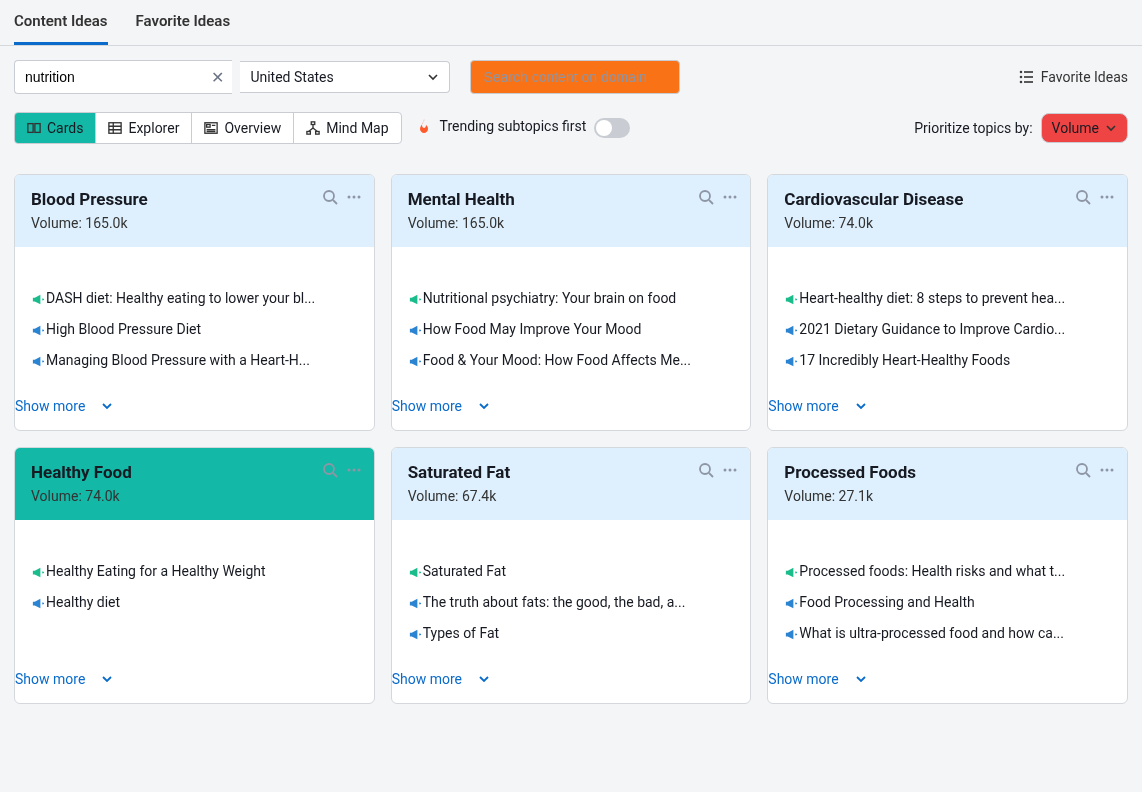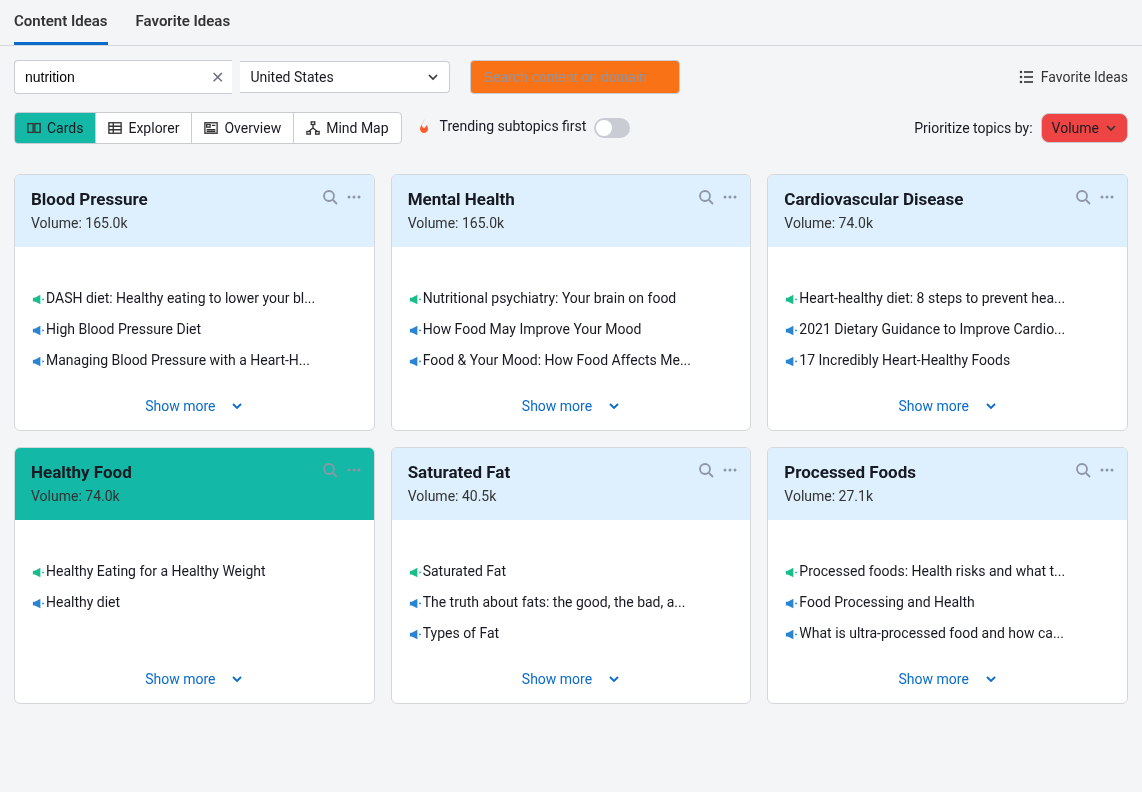--- a/index.html
+++ b/index.html
@@ -36,21 +36,21 @@
 .card-title { font-size: 17px; font-weight: 700; margin-bottom: 6px; }
 .card-volume { font-size: 14px; color: #333; }
 .card-icons { position: absolute; right: 12px; top: 14px; display: flex; gap: 8px; color: #8e95a5; }
 .card-icon { cursor: pointer; }
 .card-body { padding: 36px 16px 10px; flex: 1; }
 .idea-row { display: flex; align-items: flex-start; font-size: 14px; padding: 7px 0; }
 .idea-text { white-space: nowrap; overflow: hidden; text-overflow: ellipsis; }
 .bullhorn { flex-shrink: 0; margin-top: 2px; }
 .bullhorn.green svg { fill: #1abc8c; }
 .bullhorn.blue svg { fill: #2a84d2; }
-.show-more { text-align: center; padding: 12px 0 16px; color: #0a6bcb; font-size: 14px; cursor: pointer; display: flex; align-items: center; justify-content: center; gap: 16px; }
+.show-more { text-align: center; padding: 12px 0 16px; color: #0a6bcb; font-size: 14px; cursor: pointer; display: flex; align-items: center; gap: 16px; }
 svg { display: block; }
 </style>
 </head>
 <body>
 
 <div class="tabs">
   <div class="tab active">Content Ideas</div>
   <div class="tab">Favorite Ideas</div>
 </div>
 
@@ -348,21 +348,21 @@
         <span>
           <svg width="12" height="12" viewBox="0 0 12 12">
             <path d="M2 4l4 4 4-4" stroke="currentColor" stroke-width="1.8" fill="none"></path>
           </svg>
         </span>
       </div>
     </div>
     <div class="card">
       <div class="card-head">
         <div class="card-title">Saturated Fat</div>
-        <div class="card-volume">Volume:  40.5k</div>
+        <div class="card-volume">Volume:  67.4k</div>
         <div class="card-icons">
           <span class="card-icon">
             <svg width="16" height="16" viewBox="0 0 16 16" fill="none" stroke="currentColor" stroke-width="1.8">
               <circle cx="7" cy="7" r="5"></circle>
               <line x1="11" y1="11" x2="15" y2="15"></line>
             </svg>
           </span>
           <span class="card-icon">
             <svg width="16" height="16" viewBox="0 0 16 16" fill="currentColor">
               <circle cx="3" cy="8" r="1.5"></circle>

